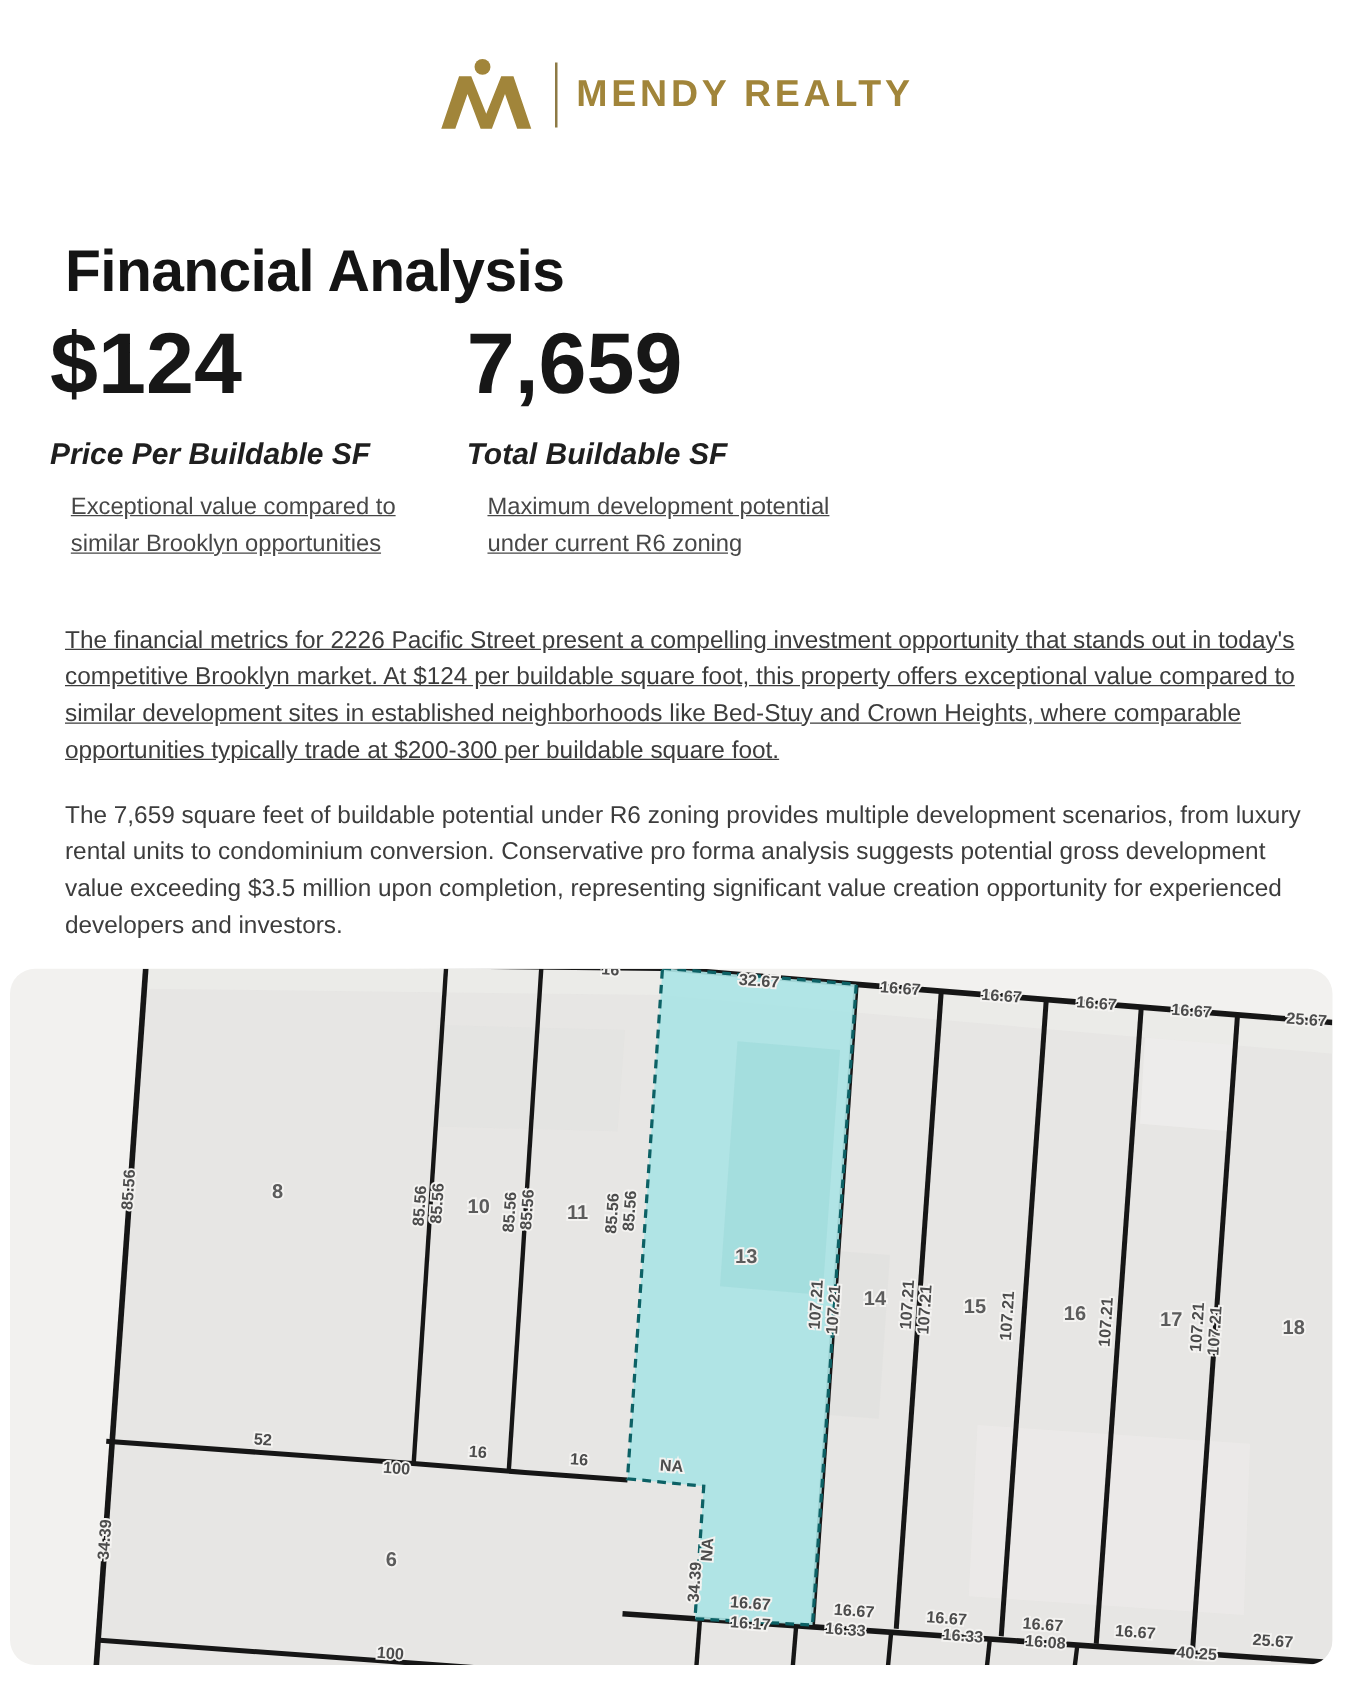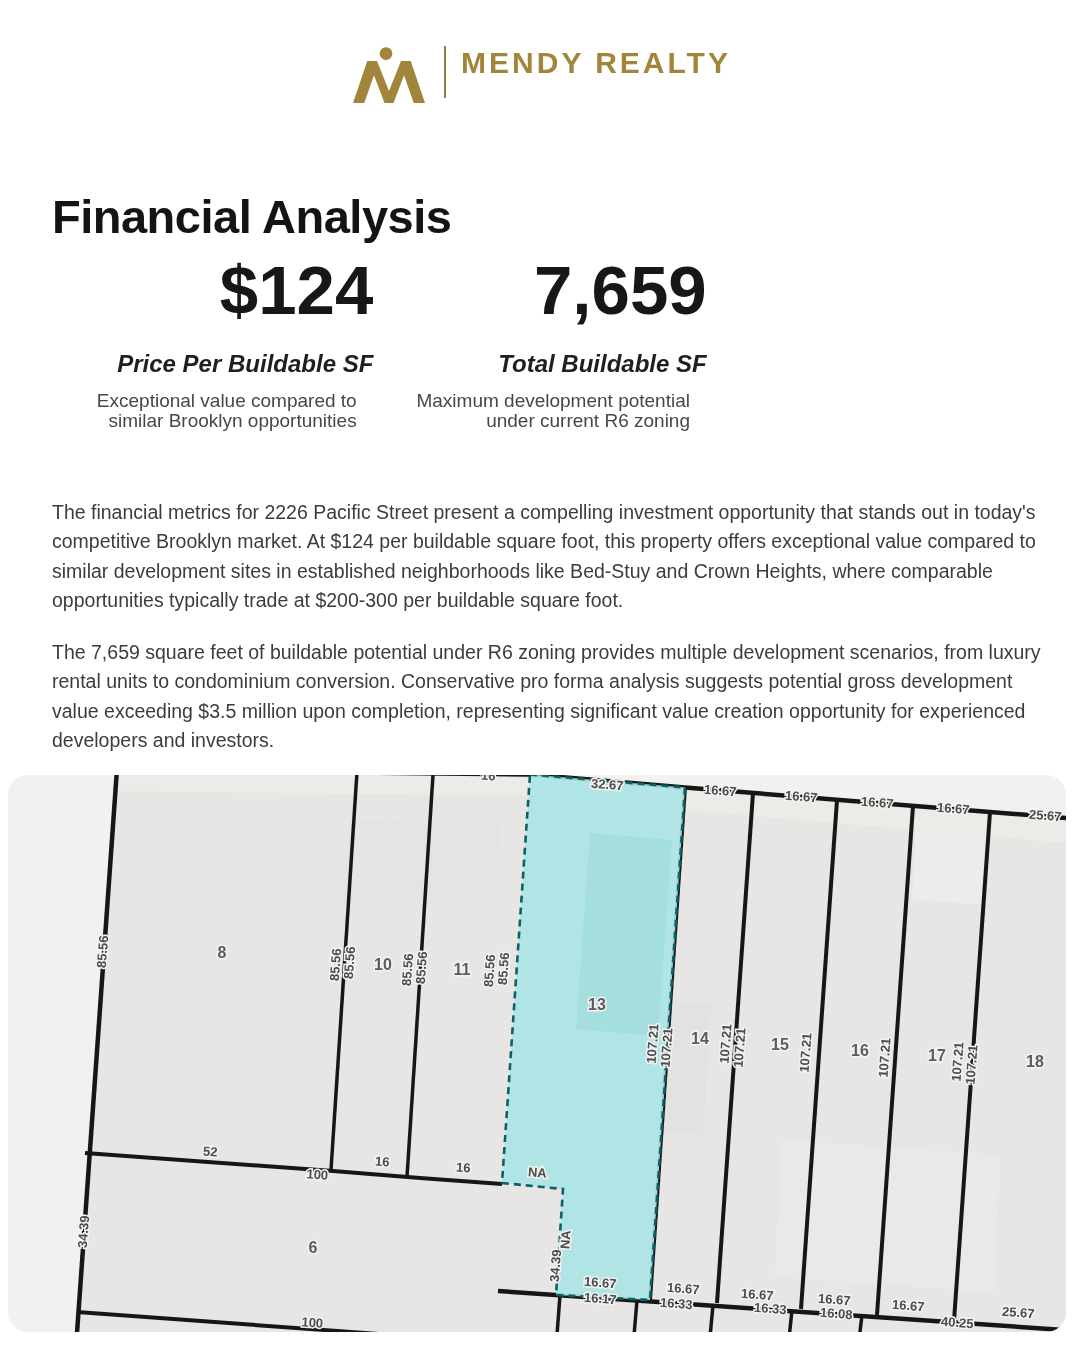--- a/index.html
+++ b/index.html
@@ -1,34 +1,34 @@
 <!DOCTYPE html>
 <html><head>
 <meta charset="utf-8">
 <style>
   html,body{margin:0;padding:0;}
   body{
     width:1080px;height:1350px;position:relative;overflow:hidden;
     background:#ffffff;font-family:"Liberation Sans",sans-serif;color:#1a1a1a;
   }
   
-  .logo-row{position:absolute;top:46px;left:0;width:100%;display:flex;justify-content:center;gap:15px;}
+  .logo-row{position:absolute;top:46px;left:0;width:100%;display:flex;justify-content:center;align-items:center;gap:15px;}
   .logo-mark{width:80px;height:60px;flex:0 0 auto;}
   .logo-divider{width:2px;height:52px;background:#8d7a45;}
   .brand{font-size:30px;font-weight:700;letter-spacing:3px;color:#a1853a;white-space:nowrap;}
   
   .page-title{position:absolute;left:52px;top:158px;font-size:47px;font-weight:700;color:#141414;letter-spacing:-0.5px;}
   
-  .stats{position:absolute;left:40px;top:256px;width:1000px;display:grid;grid-template-columns:1fr 1fr 1fr;text-align:right;}
+  .stats{position:absolute;left:40px;top:256px;width:1000px;display:grid;grid-template-columns:1fr 1fr 1fr;text-align:left;}
   .stat-value{font-size:69px;font-weight:700;color:#171717;line-height:1;}
   .stat-label{margin-top:25px;font-size:24px;font-weight:700;color:#1f1f1f;font-style:italic;}
-  .stat-desc{margin:13px auto 0;font-size:19px;line-height:20px;color:#474747;max-width:300px;}
+  .stat-desc{margin:13px auto 0;font-size:19px;line-height:30px;color:#474747;max-width:300px;text-decoration:underline;}
   
   .para{position:absolute;left:52px;width:992px;font-size:19.5px;line-height:29.6px;color:#3c3c3c;}
-  .para-1{top:478px;}
+  .para-1{top:478px;text-decoration:underline;}
   .para-2{top:618px;}
   
   .map-wrap{position:absolute;left:8px;top:775px;width:1058px;height:557px;border-radius:20px;overflow:hidden;background:#f2f1ef;}
   .map-wrap svg{display:block;width:100%;height:100%;}
 </style>
 </head>
 <body>
 
 <div class="logo-row">
   <svg class="logo-mark" viewBox="0 0 100 80" aria-hidden="true">

